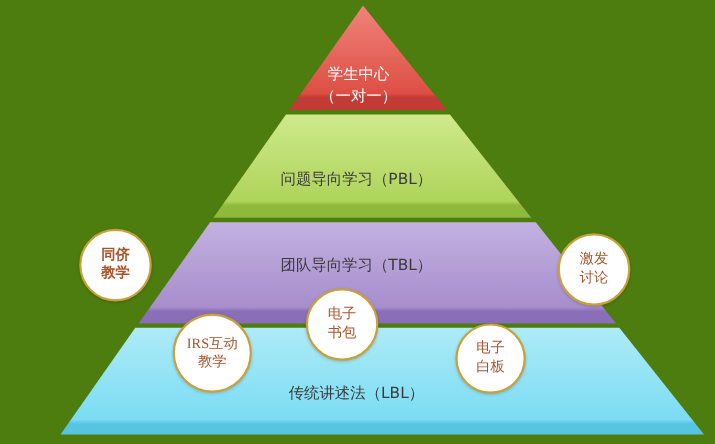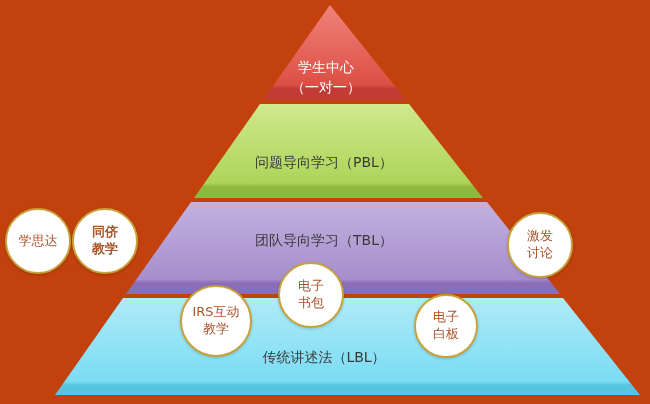--- a/index.html
+++ b/index.html
@@ -1,20 +1,20 @@
 <!DOCTYPE html>
 <html><head>
 <meta charset="utf-8">
 <style>
   html, body { margin: 0; padding: 0; background: #ffffff; }
   .stage {
     position: relative;
     width: 650px;
     height: 404px;
-    background: #c2410c;
+    background: #4d7c0f;
     font-family: "DejaVu Sans", "Liberation Sans", sans-serif;
     overflow: hidden;
   }
   .pyramid-svg { position: absolute; left: 0; top: 0; }
   .band-label {
     font-size: 14px;
     fill: #3a3a3a;
     text-anchor: middle;
     font-family: "DejaVu Sans", "Liberation Sans", sans-serif;
   }
@@ -83,36 +83,33 @@
     <text x="326" y="72" class="band-label-light">学生中心</text>
     <text x="326" y="92" class="band-label-light">（一对一）</text>
 
     <text x="324" y="167" class="band-label">问题导向学习（PBL）</text>
 
     <text x="324" y="245" class="band-label">团队导向学习（TBL）</text>
 
     <text x="324" y="362" class="band-label">传统讲述法（LBL）</text>
   </svg>
 
-  <div class="bubble" style="left:5px; top:208px; width:66px; height:66px;">
-    <span>学思达</span>
-  </div>
 
   <div class="bubble" style="left:72px; top:208px; width:66px; height:66px;font-weight:bold;">
     <span>同侪</span>
     <span>教学</span>
   </div>
 
   <div class="bubble" style="left:507px; top:212px; width:66px; height:66px;">
     <span>激发</span>
     <span>讨论</span>
   </div>
 
 
-  <div class="bubble" style="left:180px; top:285px; width:72px; height:72px;">
+  <div class="bubble" style="left:157px; top:285px; width:72px; height:72px;font-family:Liberation Serif, serif;">
     <span>IRS互动</span>
     <span>教学</span>
   </div>
 
   <div class="bubble" style="left:278px; top:262px; width:66px; height:66px;">
     <span>电子</span>
     <span>书包</span>
   </div>
 
   <div class="bubble" style="left:414px; top:294px; width:64px; height:64px;">

